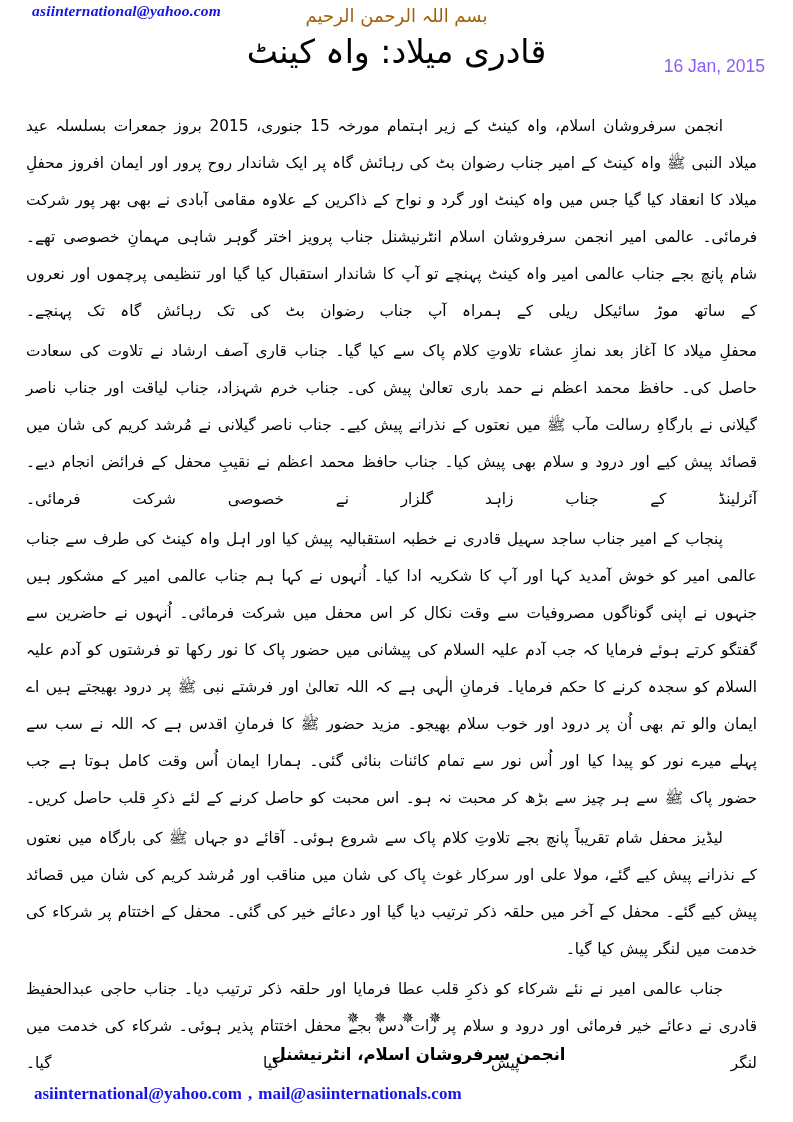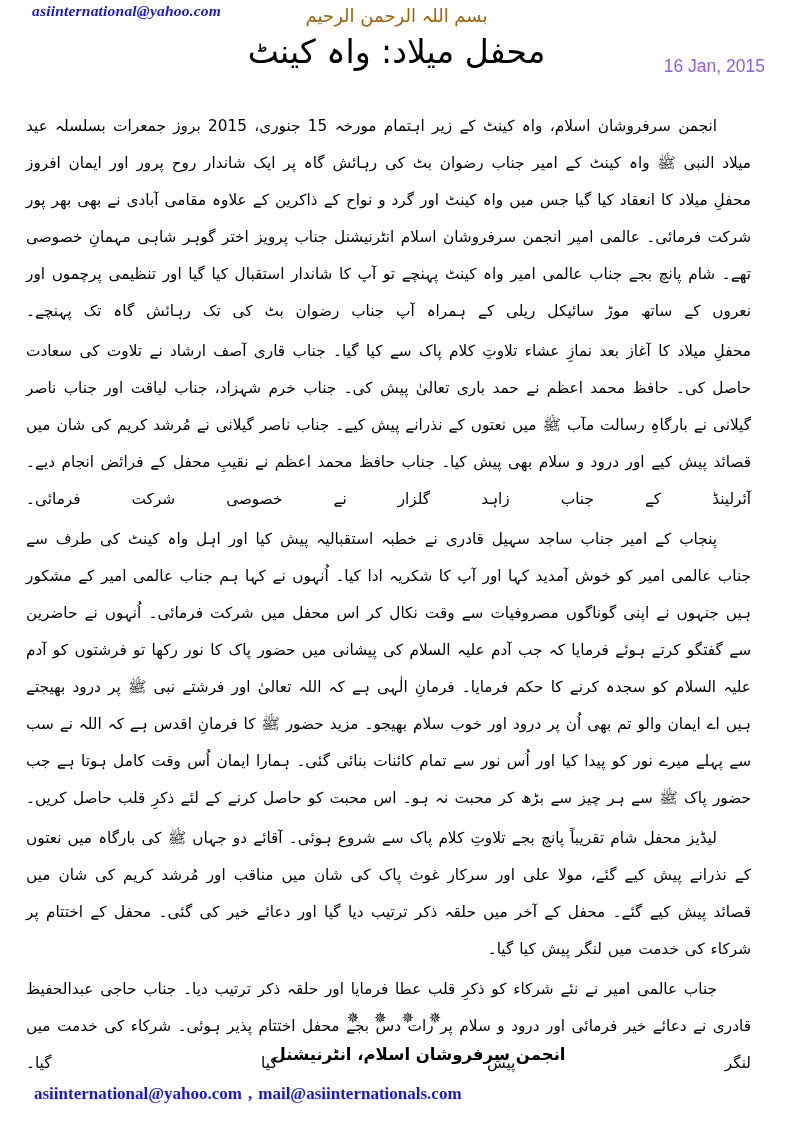--- a/index.html
+++ b/index.html
@@ -81,21 +81,21 @@
   
   .body-area {
     position: absolute;
     top: 108px;
     left: 26px;
     right: 26px;
     bottom: 60px;
     direction: rtl;
   }
   p.para {
-    margin: 0 16px 3px 0;
+    margin: 0 10px 3px 0;
     padding: 0;
     direction: rtl;
     text-align: justify;
     text-align-last: justify;
     font-family: "DejaVu Sans", sans-serif;
     font-size: 15.3px;
     line-height: 2.42;
     color: #000000;
     word-spacing: 1px;
   }
@@ -176,21 +176,21 @@
 </head>
 <body>
 
 <div class="page">
 
   <div class="header">
     <div class="email-top">asiinternational@yahoo.com</div>
 
     <div class="bismillah">بسم اللہ الرحمن الرحیم</div>
 
-    <div class="doc-title">محفل میلاد: واہ کینٹ</div>
+    <div class="doc-title">قادری میلاد: واہ کینٹ</div>
 
     <div class="date">16 Jan, 2015</div>
   </div>
 
   <div class="body-area">
 
     <p class="para">
       <span class="indent"></span><span>انجمن سرفروشان اسلام، واہ کینٹ کے زیر اہتمام مورخہ 15 جنوری، 2015 بروز جمعرات بسلسلہ عید میلاد النبی ﷺ واہ کینٹ کے امیر جناب رضوان بٹ کی رہائش گاہ پر ایک شاندار روح پرور اور ایمان افروز محفلِ میلاد کا انعقاد کیا گیا جس میں واہ کینٹ اور گرد و نواح کے ذاکرین کے علاوہ مقامی آبادی نے بھی بھر پور شرکت فرمائی۔ عالمی امیر انجمن سرفروشان اسلام انٹرنیشنل جناب پرویز اختر گوہر شاہی مہمانِ خصوصی تھے۔ شام پانچ بجے جناب عالمی امیر واہ کینٹ پہنچے تو آپ کا شاندار استقبال کیا گیا اور تنظیمی پرچموں اور نعروں کے ساتھ موڑ سائیکل ریلی کے ہمراہ آپ جناب رضوان بٹ کی تک رہائش گاہ تک پہنچے۔</span>
     </p>
 

